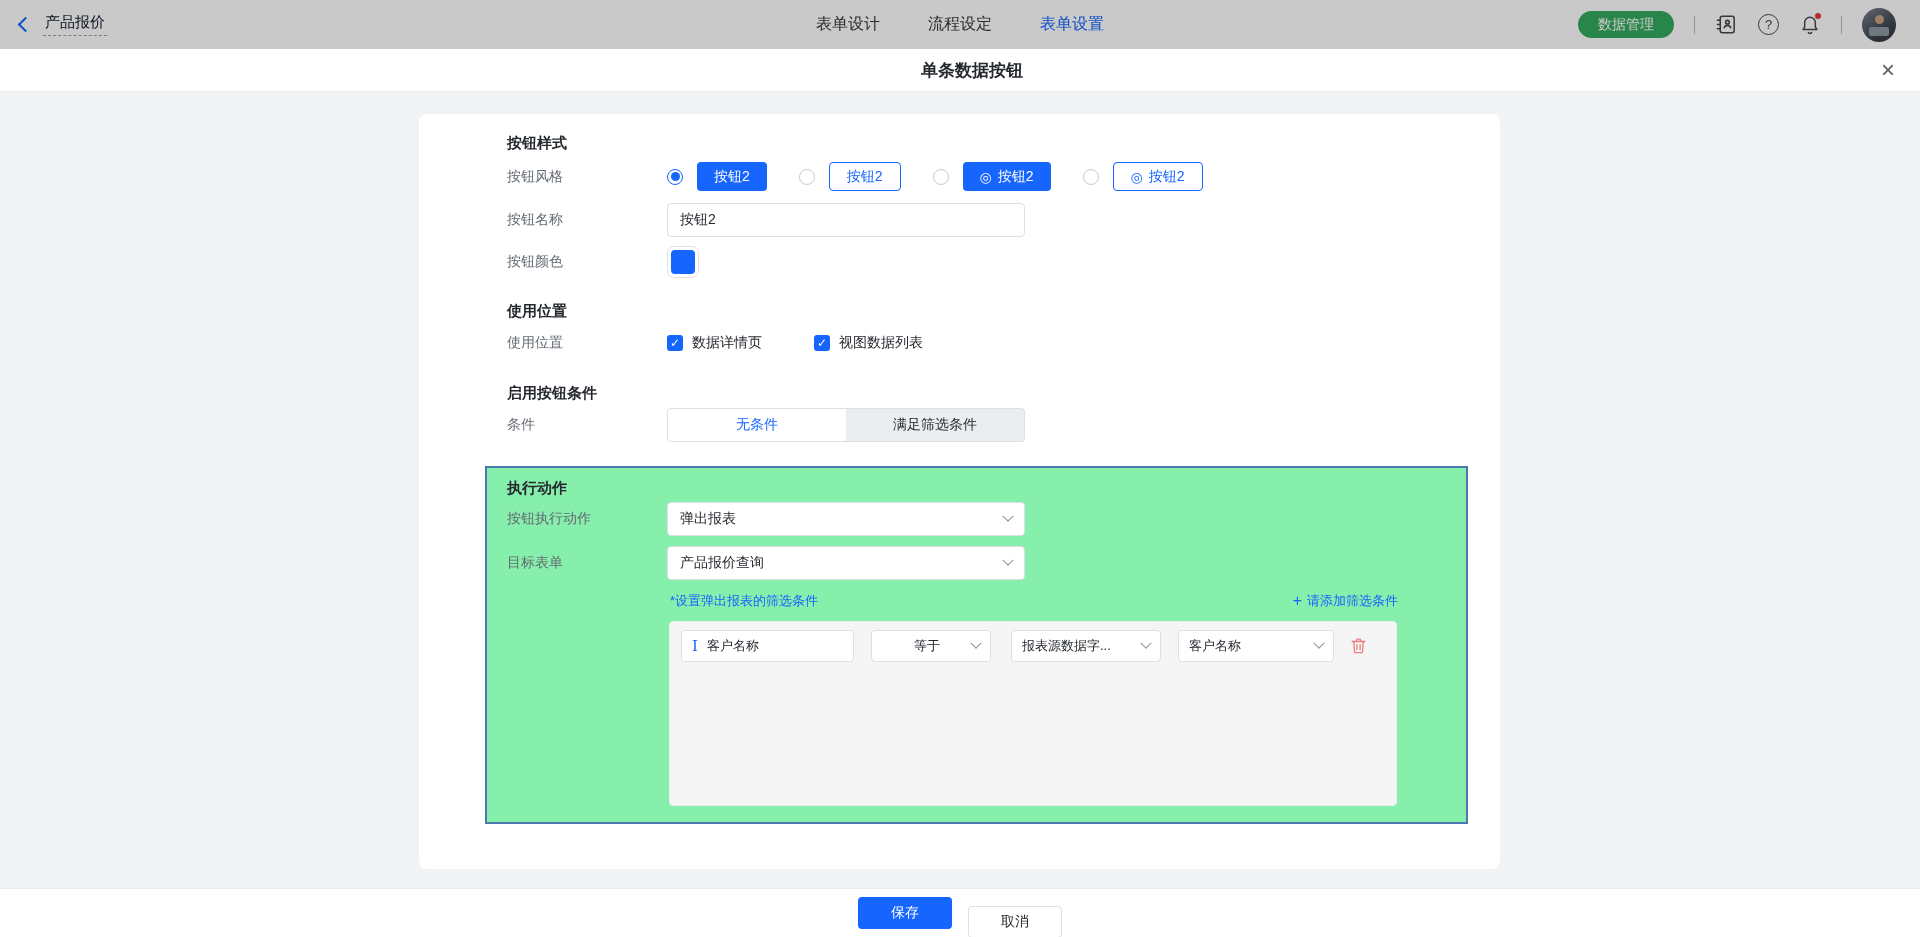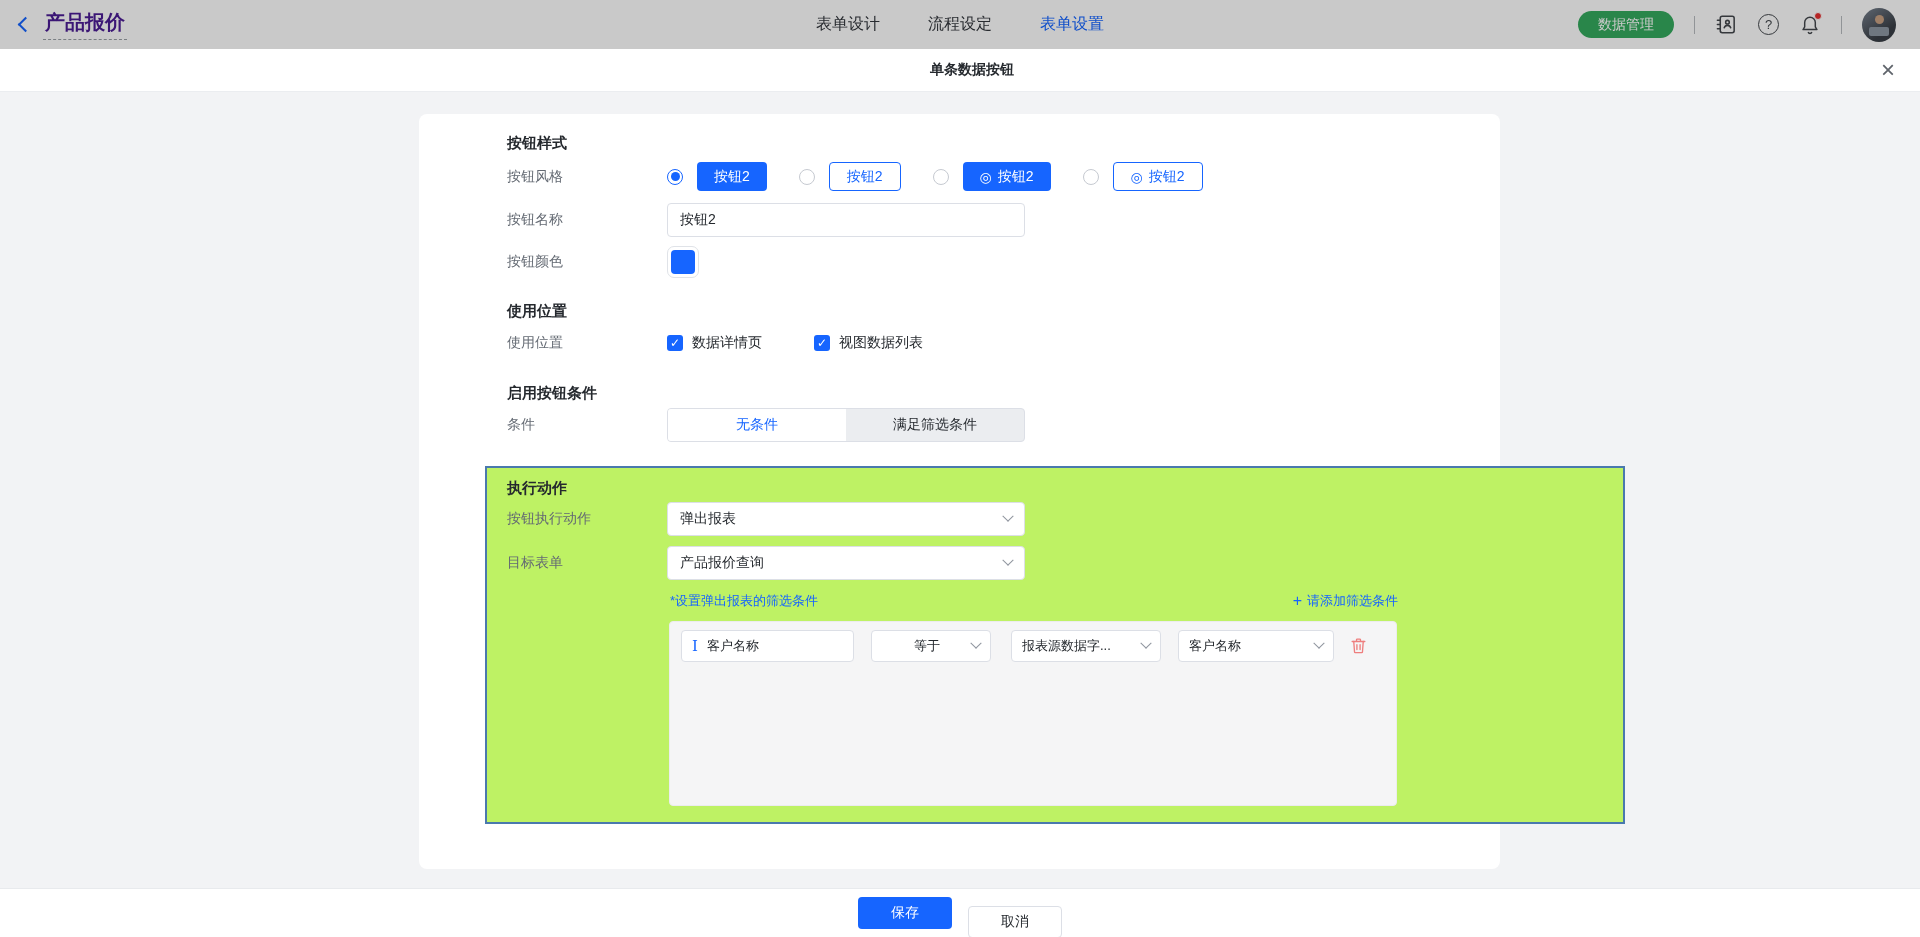--- a/index.html
+++ b/index.html
@@ -5,21 +5,21 @@
   * { margin:0; padding:0; box-sizing:border-box; }
   html,body { width:1920px; height:937px; overflow:hidden;
     font-family:"Liberation Sans","DejaVu Sans",sans-serif; background:#fff; }
 
   
   .header { position:relative; height:49px; background:#fff; display:flex; align-items:center; }
   .dim { position:absolute; inset:0; background:rgba(0,0,0,0.21); pointer-events:none; z-index:5; }
   .hleft { position:absolute; left:20px; top:0; height:49px; display:flex; align-items:center; gap:12px; }
   .chevL { width:11px; height:11px; border-left:2.5px solid #1665ff; border-bottom:2.5px solid #1665ff;
     transform:rotate(45deg); display:inline-block; }
-  .app-title { font-size:20px; color:#4c1d95; border-bottom:1px dashed #9aa0a6; padding:0 2px 3px 2px;font-weight:bold; }
+  .app-title { font-size:15px; color:#0f172a; border-bottom:1px dashed #9aa0a6; padding:0 2px 3px 2px; }
   .tabs { position:absolute; left:0; right:0; top:0; height:49px; display:flex; justify-content:center;
     align-items:center; gap:48px; }
   .tab { font-size:16px; color:#33373d; cursor:pointer; }
   .tab.active { color:#1665ff; }
   .hright { position:absolute; right:24px; top:0; height:49px; display:flex; align-items:center; gap:20px; }
   .pill { height:27px; padding:0 20px; border-radius:14px; background:#35aa5e; color:#fff; font-size:14px;
     display:flex; align-items:center; }
   .vdiv { width:1px; height:18px; background:#b9bcc0; }
   .hicon { display:flex; align-items:center; justify-content:center; }
   .help-circle { width:21px; height:21px; border:1.6px solid #44484d; border-radius:50%;
@@ -28,21 +28,21 @@
   .bell-dot { position:absolute; right:-1px; top:-2px; width:8px; height:8px; border-radius:50%;
     background:#e63030; border:1.5px solid #fff; }
   .avatar { width:34px; height:34px; border-radius:50%; background:linear-gradient(145deg,#6b7480 15%,#3a3f46 70%);
     position:relative; overflow:hidden; }
   .avatar .head { position:absolute; left:13px; top:7px; width:9px; height:9px; border-radius:50%; background:#c9a183; }
   .avatar .laptop { position:absolute; left:7px; top:19px; width:20px; height:9px; border-radius:2px; background:#8d97a3; }
 
   
   .titlebar { position:relative; height:43px; background:#fff; border-bottom:1px solid #ebedf0;
     display:flex; align-items:center; justify-content:center; }
-  .dlg-title { font-size:14px; font-weight:bold; color:#25292e;margin-left:24px; }
+  .dlg-title { font-size:17px; font-weight:bold; color:#25292e;margin-left:24px; }
   .dlg-close { position:absolute; right:25px; top:7px; font-size:24px; color:#5f646b; cursor:pointer;
     line-height:28px; }
 
   .content { position:relative; height:845px; background:#f2f3f5; }
   .card { position:absolute; left:419px; top:22px; width:1081px; height:755px; background:#fff; border-radius:8px; }
 
   .r { position:absolute; left:88px; display:flex; align-items:center; }
   .sec { font-size:15px; font-weight:bold; color:#25292e; }
   .lbl { width:160px; font-size:14px; color:#646a73; flex:none; }
 
@@ -70,22 +70,22 @@
   .cbx-lbl { font-size:14px; color:#25292e; margin-left:9px; }
   .cbx-group { display:flex; align-items:center; margin-right:52px; }
 
   .seg { display:flex; width:358px; height:34px; border:1px solid #dcdfe6; border-radius:4px;
     overflow:hidden; background:#ebedf0; }
   .seg-item { flex:1; display:flex; align-items:center; justify-content:center; font-size:14px;
     color:#25292e; cursor:pointer; }
   .seg-item.active { background:#fff; color:#1665ff; }
 
   
-  .bluepanel { position:absolute; left:66px; top:352px; width:1140px; height:358px;
-    border:2px solid #4a79ad; background:#bef264; }
+  .bluepanel { position:absolute; left:66px; top:352px; width:983px; height:358px;
+    border:2px solid #4a79ad; background:#86efac; }
   .pr { position:absolute; left:20px; display:flex; align-items:center; }
   .dd { height:34px; border:1px solid #dcdfe6; border-radius:4px; background:#fff; display:flex;
     align-items:center; justify-content:space-between; padding:0 12px; font-size:14px; color:#25292e;
     cursor:pointer; }
   .dd-main { width:358px; }
   .cd { width:8px; height:8px; border-right:1.5px solid #8f959e; border-bottom:1.5px solid #8f959e;
     transform:rotate(45deg) translate(-2px,-2px); flex:none; }
   .cap-row { position:absolute; left:183px; top:124px; width:728px; display:flex;
     justify-content:space-between; align-items:center; }
   .cap { font-size:13px; color:#1665ff; }

